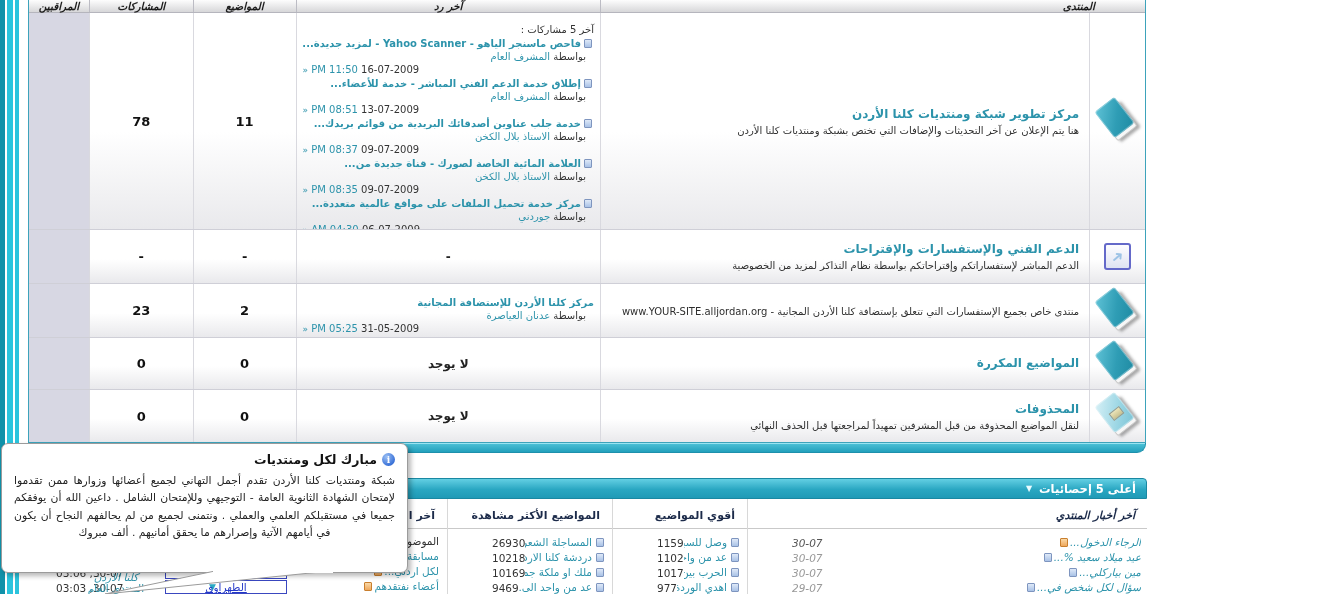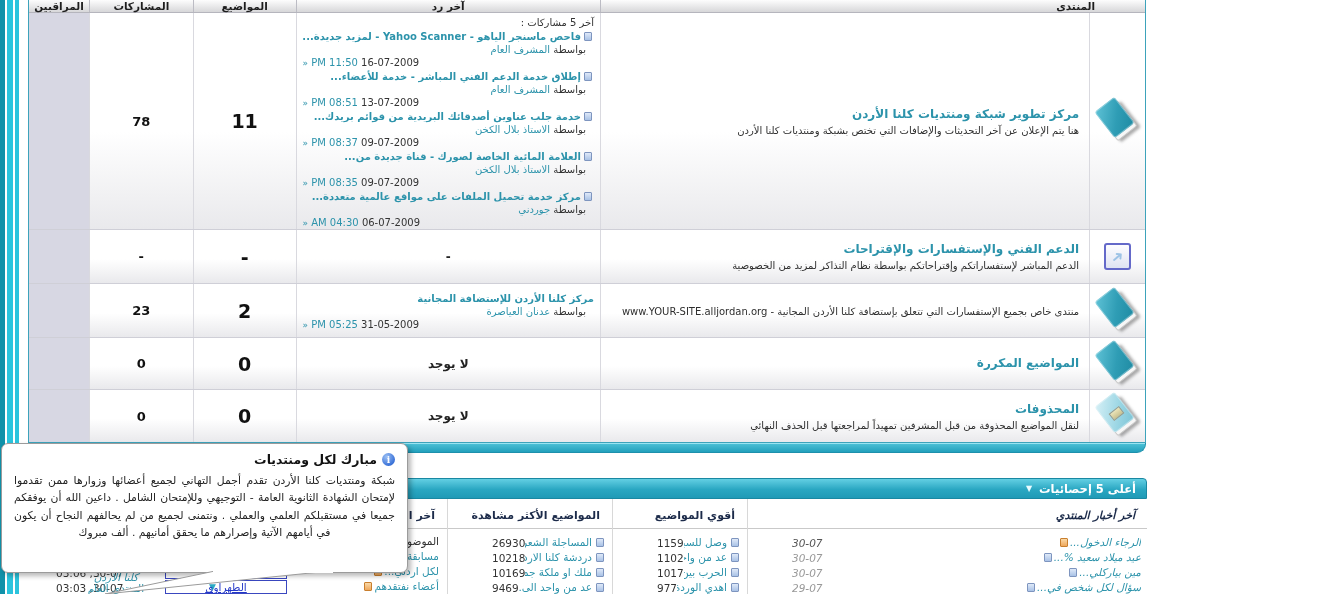--- a/index.html
+++ b/index.html
@@ -10,45 +10,45 @@
   
   .stripe{position:absolute;top:0;height:594px;}
   .st1{left:0;width:5px;background:#1191a9;}
   .st2{left:7px;width:6px;background:#2bc4dd;}
   .st3{left:15px;width:4px;background:#2bc4dd;}
 
   
   .ftable{position:absolute;left:28px;top:0;width:1118px;direction:rtl;}
   .ftable-box{border:1px solid #3da3bb;border-top:none;background:#fff;}
   .thead{display:flex;height:13px;background:linear-gradient(#fdfdfd,#d7d7d9);border-bottom:1px solid #b5b5bd;font-size:10.5px;font-weight:bold;color:#1d1d1d;align-items:flex-end;}
-  .th{border-left:1px solid #bcbcc4;height:100%;display:flex;align-items:center;justify-content:center;}
+  .th{border-left:1px solid #bcbcc4;height:100%;display:flex;align-items:center;justify-content:center;font-style:italic;}
   .th-forum{width:546px;justify-content:flex-start;padding-right:50px;}
   .th-last{width:305px;}
   .th-thr{width:103px;}
   .th-posts{width:104px;}
   .th-mods{width:60px;border-left:none;}
 
   .trow{display:flex;border-bottom:1px solid #cfcfd7;background:linear-gradient(180deg,#ffffff 55%,#e9e9ec 100%);}
   .r1{height:217px;}.r2{height:54px;}.r3{height:54px;}.r4{height:52px;}
   .r5{height:52px;border-bottom:none;}
   .td{border-left:1px solid #d9d9df;overflow:hidden;}
   .td-icon{width:56px;display:flex;align-items:center;justify-content:center;}
   .td-title{width:490px;padding:6px 10px 4px;display:flex;flex-direction:column;justify-content:center;}
   .td-last{width:305px;}
-  .td-thr{width:103px;display:flex;align-items:center;justify-content:center;font-size:19px;font-weight:bold;color:#111;text-align:right;}
+  .td-thr{width:103px;display:flex;align-items:center;justify-content:center;font-size:13px;font-weight:bold;color:#111;text-align:right;}
   .td-posts{width:104px;display:flex;align-items:center;justify-content:center;font-size:13px;font-weight:bold;color:#111;}
   .td-mods{width:60px;border-left:none;background:#d7d7e3;}
   .center-b{display:flex;align-items:center;justify-content:center;font-size:12px;font-weight:bold;color:#222;}
 
   .link{color:#2c93ab;cursor:pointer;}
   .f-title{font-weight:bold;font-size:12px;margin-bottom:3px;}
   .f-desc{color:#2e2e2e;font-size:10px;line-height:1.4;}
 
   
-  .lp-wrap{padding:3px 6px 0;font-size:10px;line-height:13px;}
+  .lp-wrap{padding:10px 6px 0;font-size:10px;line-height:13px;}
   .lp5-label{text-align:right;color:#333;margin-bottom:1px;}
   .lp-t{text-align:right;font-weight:bold;white-space:nowrap;overflow:hidden;}
   .lp-by{text-align:right;color:#333;padding-right:8px;}
   .lp-date{direction:ltr;text-align:left;color:#333;}
   .lp-date .time{color:#2c93ab;}
   .lp-date .arrow{color:#2c93ab;font-size:9px;}
   .ic{display:inline-block;width:8px;height:9px;vertical-align:middle;margin:0 2px 2px 3px;border-radius:1px;}
   .ic-bl{background:linear-gradient(#dfe9f8,#a9c2e6);border:1px solid #7e95bf;}
   .ic-or{background:linear-gradient(#fad9a8,#efa85c);border:1px solid #c97f2e;}
   .lp-center{display:flex;flex-direction:column;justify-content:center;height:100%;}

